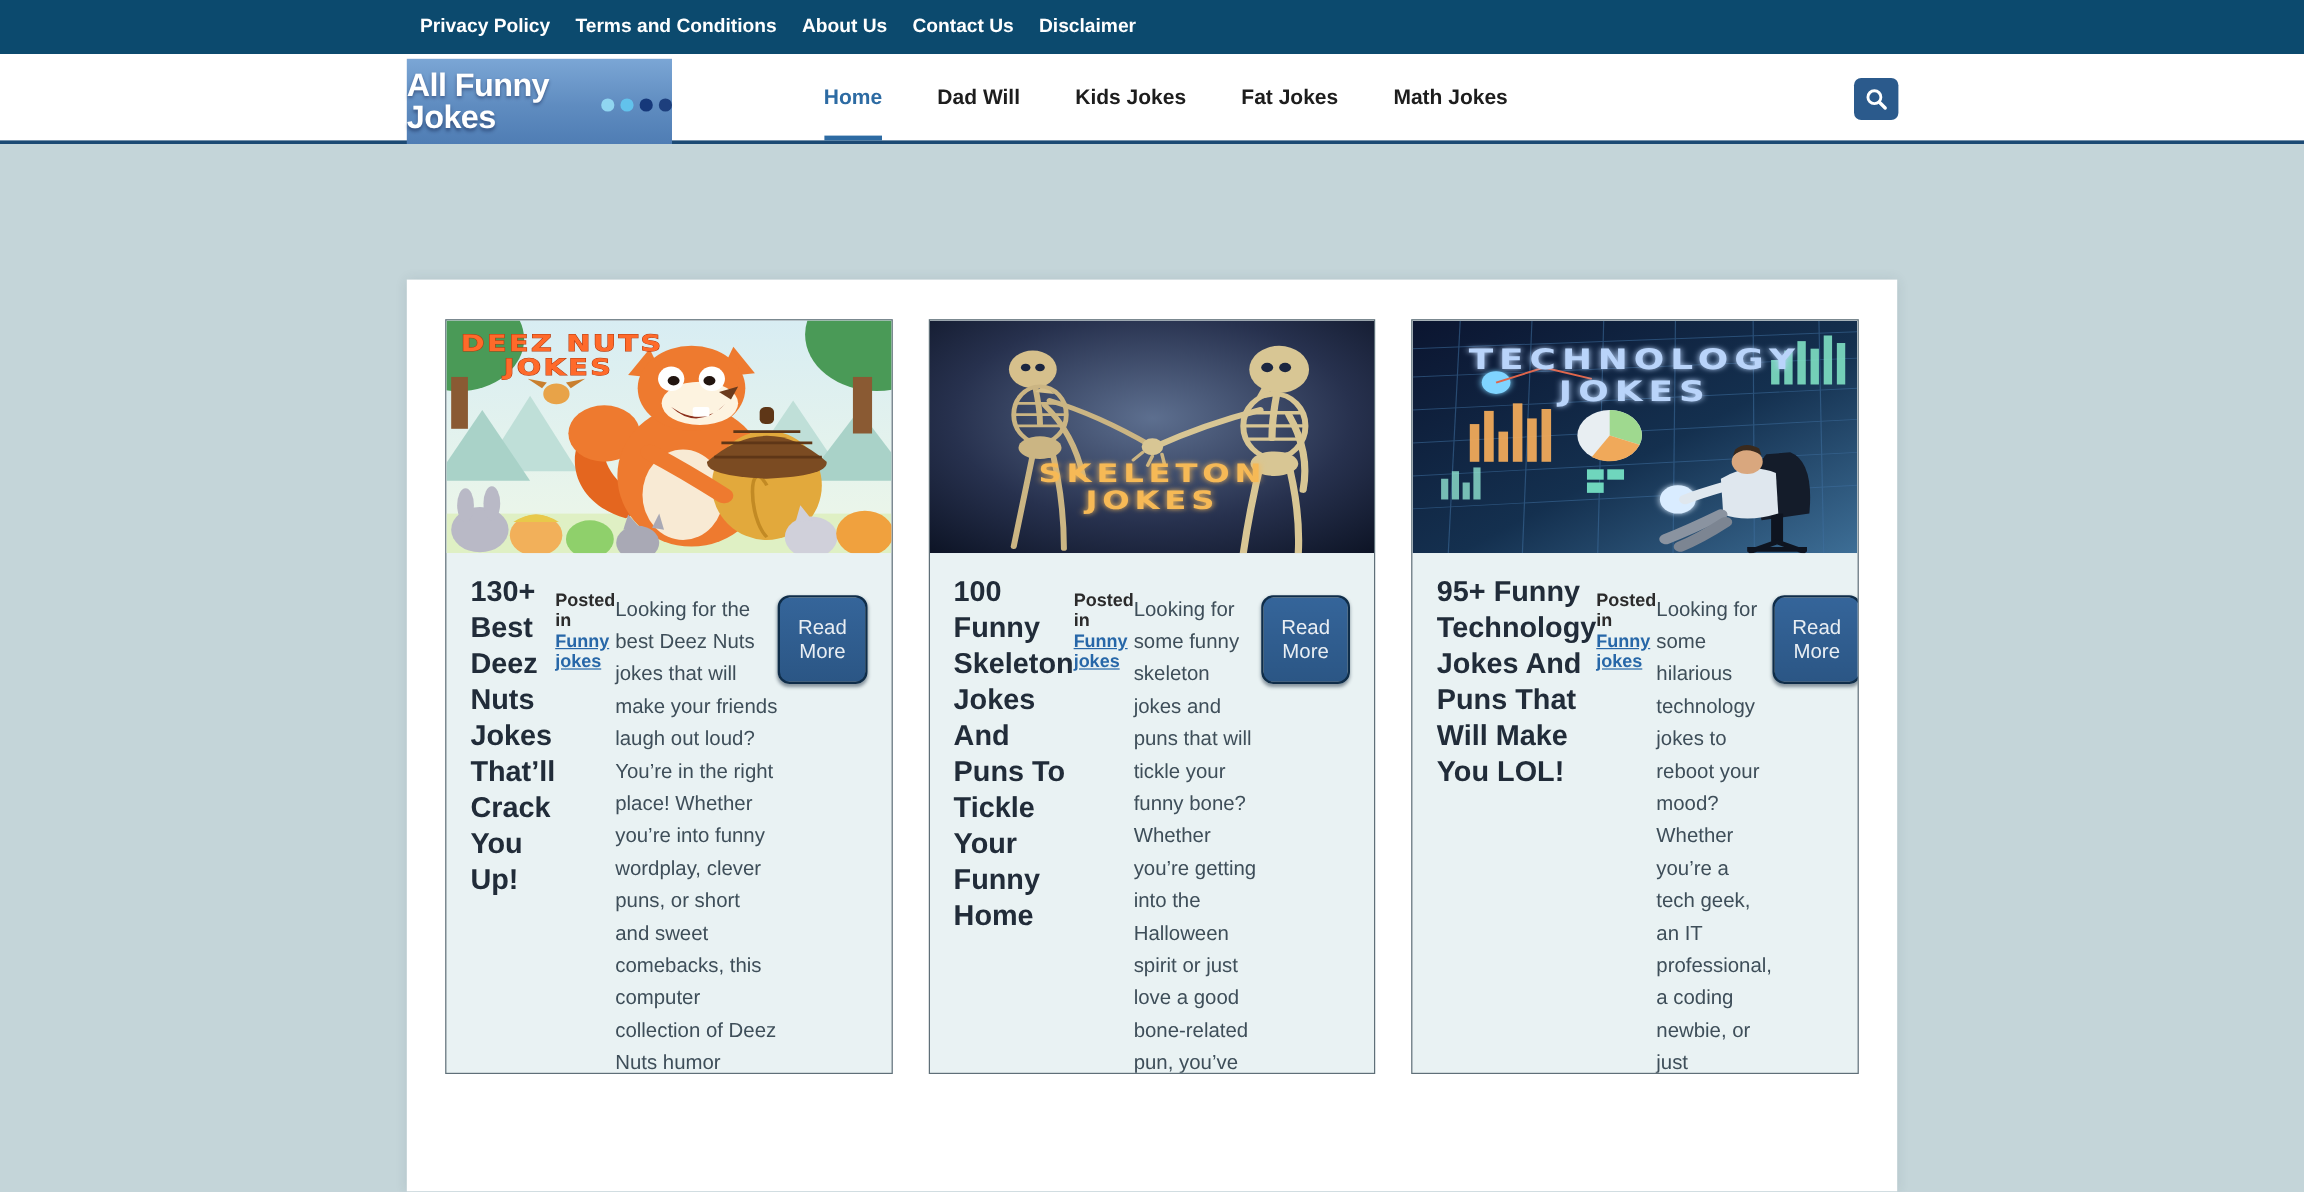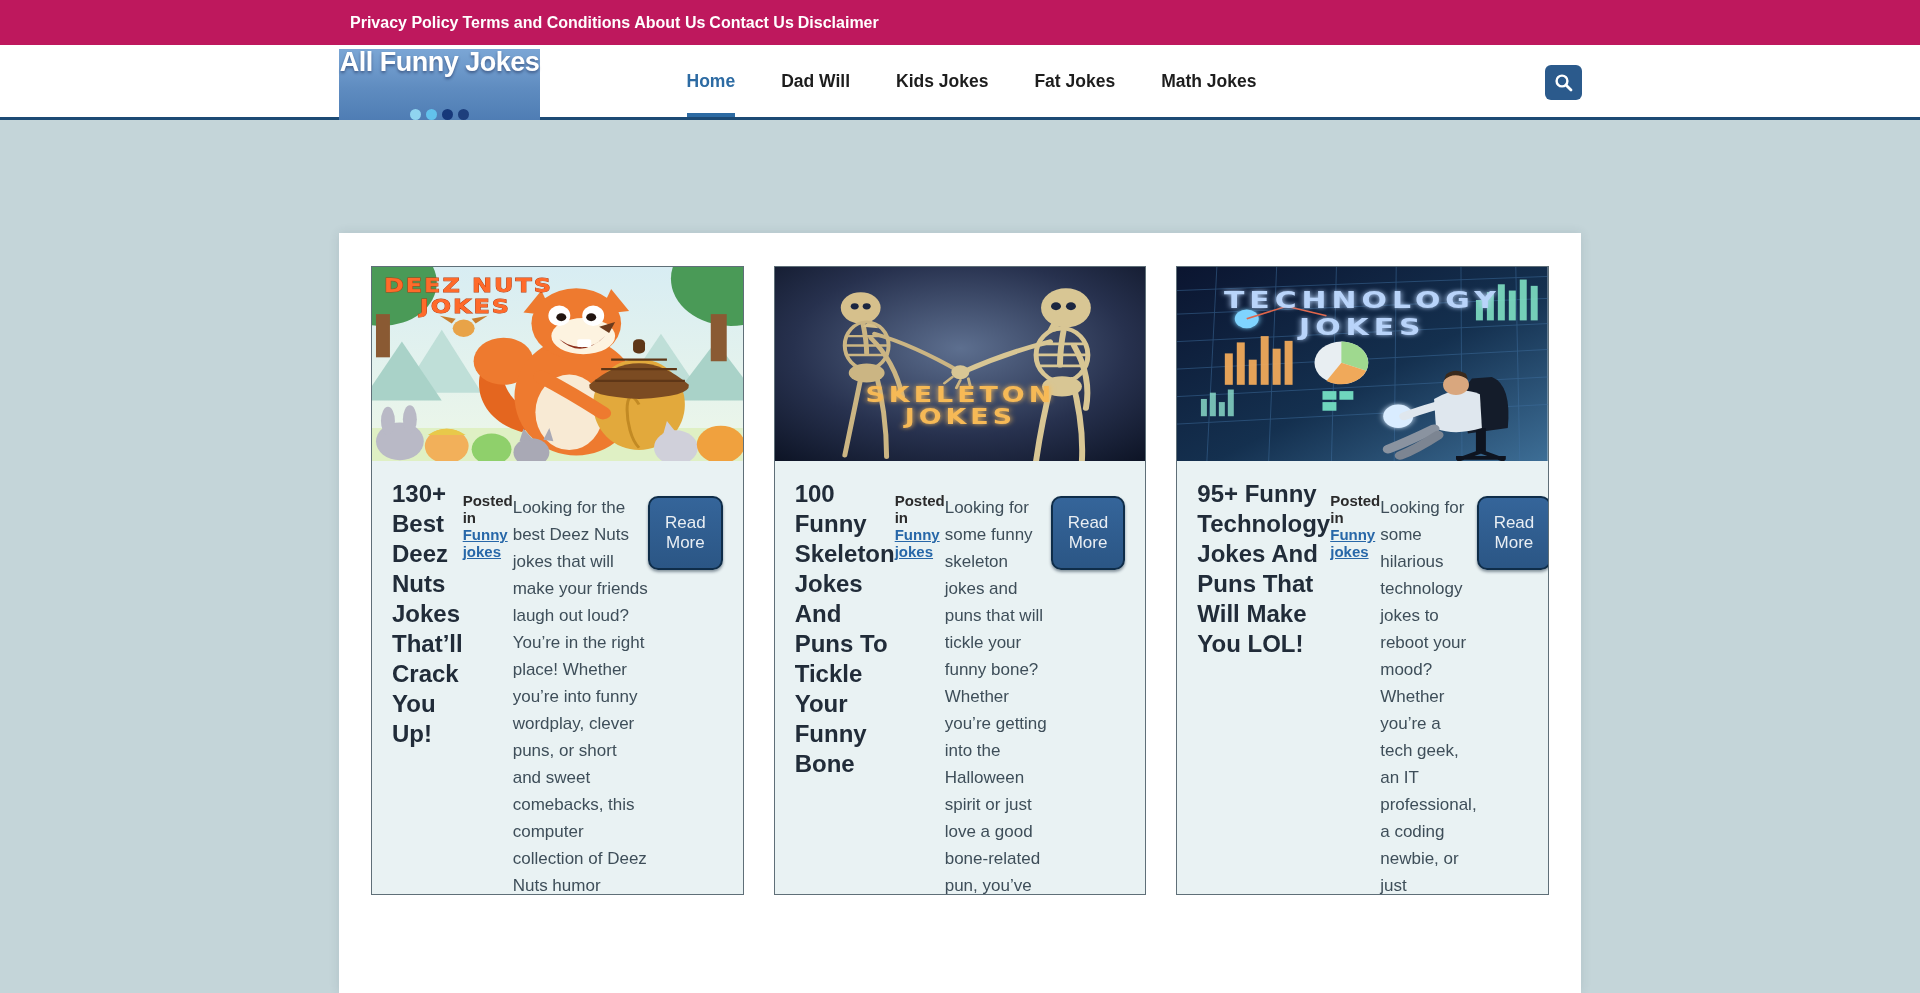--- a/index.html
+++ b/index.html
@@ -5,25 +5,25 @@
   * { box-sizing: border-box; margin: 0; padding: 0; }
   html,body { width: 1920px; height: 993px; overflow: hidden; }
   body {
     font-family: "Liberation Sans", sans-serif;
     background: #c4d5d9;
   }
 
   
   .topbar {
     height: 45px;
-    background: #be185d;
+    background: #0c4a6e;
     display: flex;
     align-items: center;
     padding-left: 350px;
-    gap: 4px;
+    gap: 21px;
   }
   .topbar a {
     color: #ffffff;
     font-size: 16px;
     font-weight: bold;
     text-decoration: none;
     white-space: nowrap;
     cursor: pointer;
   }
 
@@ -33,25 +33,25 @@
     background: #ffffff;
     border-bottom: 3px solid #1c4a74;
     position: relative;
     display: flex;
     justify-content: center;
   }
   .logo {
     position: absolute;
     left: 339px;
     top: 4px;
-    width: 201px;
+    width: 221px;
     height: 71px;
     background: linear-gradient(180deg, #7ba6d5 0%, #5f8cc0 55%, #4f7db4 100%);
     display: flex;
-    flex-direction: column;
+    flex-direction: row;
     align-items: center;
     justify-content: space-between;
     cursor: pointer;
   }
   .logo-text {
     color: #ffffff;
     font-size: 27px;
     font-weight: bold;
     letter-spacing: -0.5px;
     text-shadow: 0 2px 3px rgba(10,20,60,0.45);
@@ -347,21 +347,21 @@
             <ellipse cx="288" cy="152" rx="20" ry="13" fill="#d8c694"></ellipse>
 
             <circle cx="186" cy="134" r="9" fill="#d8c694"></circle>
             <path d="M178,140 L170,148 M186,144 L182,154 M194,142 L196,152" stroke="#cbb583" stroke-width="3" stroke-linecap="round"></path>
 
             <text class="svg-label" x="186" y="172" text-anchor="middle" font-size="27" letter-spacing="4" fill="#f6b957" filter="url(#glow2)">SKELETON</text>
             <text class="svg-label" x="186" y="200" text-anchor="middle" font-size="27" letter-spacing="4" fill="#f6b957" filter="url(#glow2)">JOKES</text>
           </svg>
         </div>
         <div class="card-body">
-          <h2 class="card-title">100 Funny Skeleton Jokes And Puns To Tickle Your Funny Bone</h2>
+          <h2 class="card-title">100 Funny Skeleton Jokes And Puns To Tickle Your Funny Home</h2>
           <div class="posted">
             <span>Posted in</span>
             <a>Funny jokes</a>
           </div>
           <p class="excerpt">Looking for some funny skeleton jokes and puns that will tickle your funny bone? Whether you’re getting into the Halloween spirit or just love a good bone-related pun, you’ve come to the right place! From clean skeleton jokes for kids…</p>
           <button class="read-more">Read More</button>
         </div>
       </article>
 
       <article class="card">

